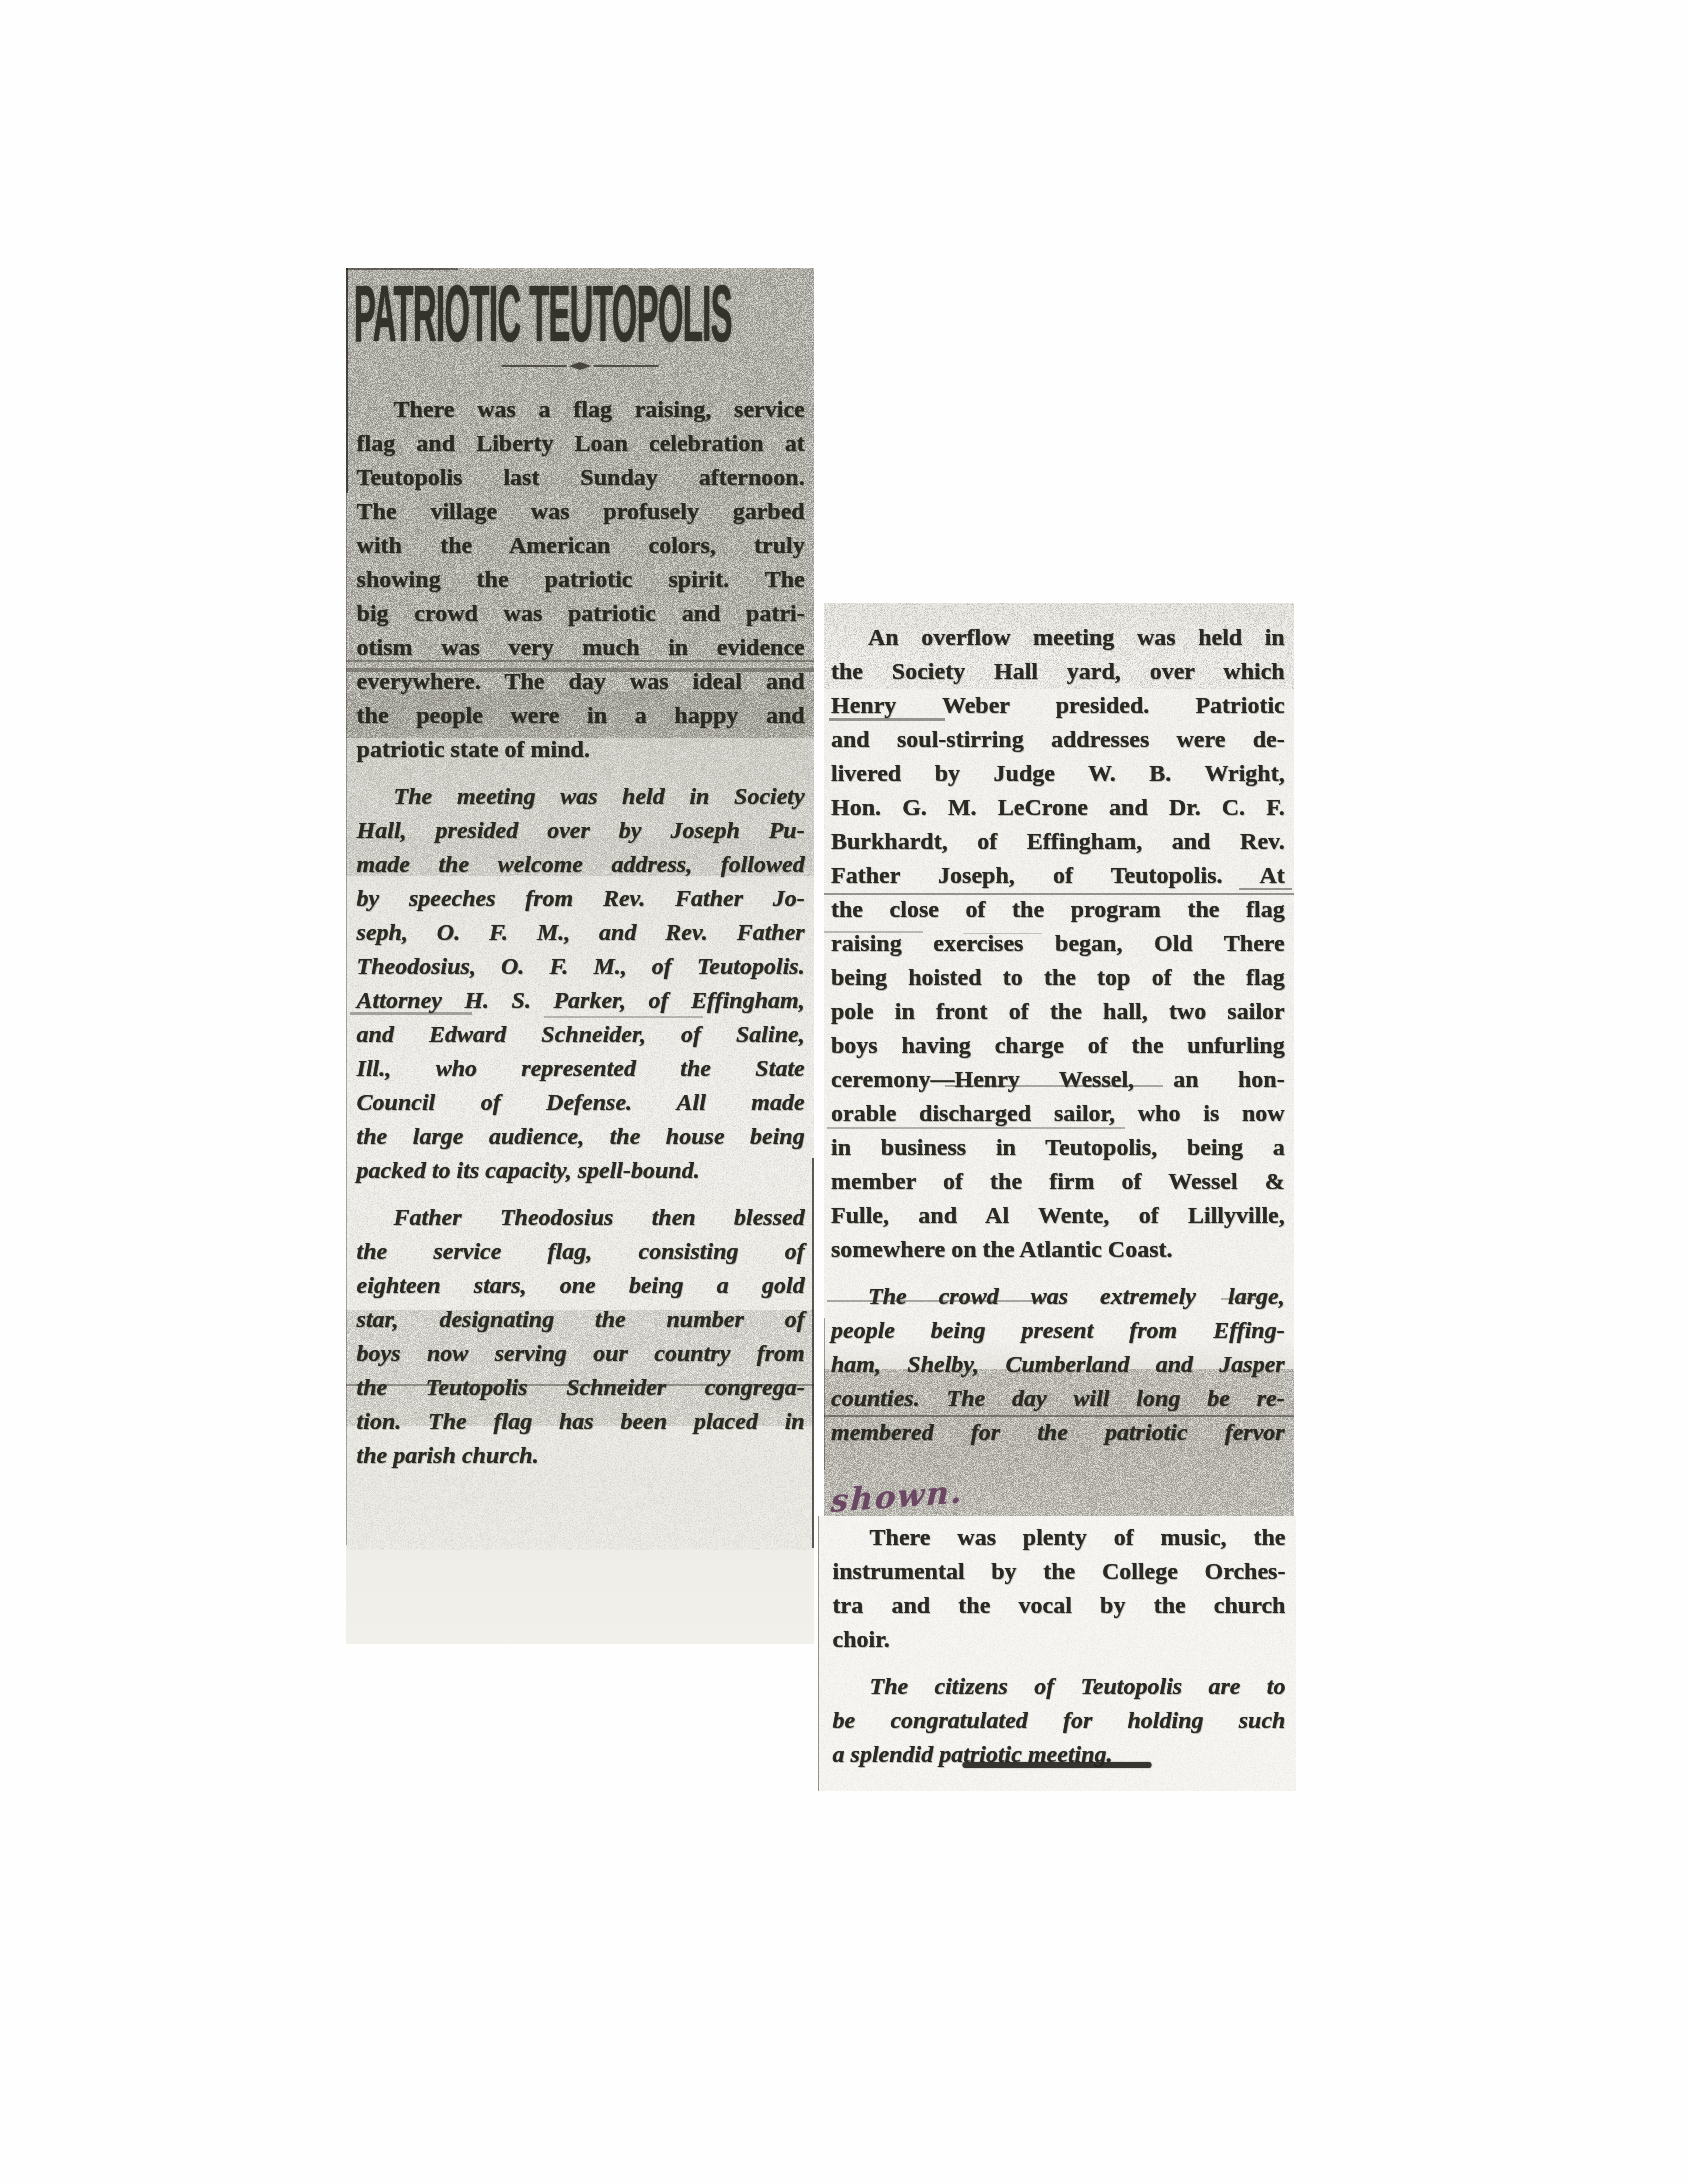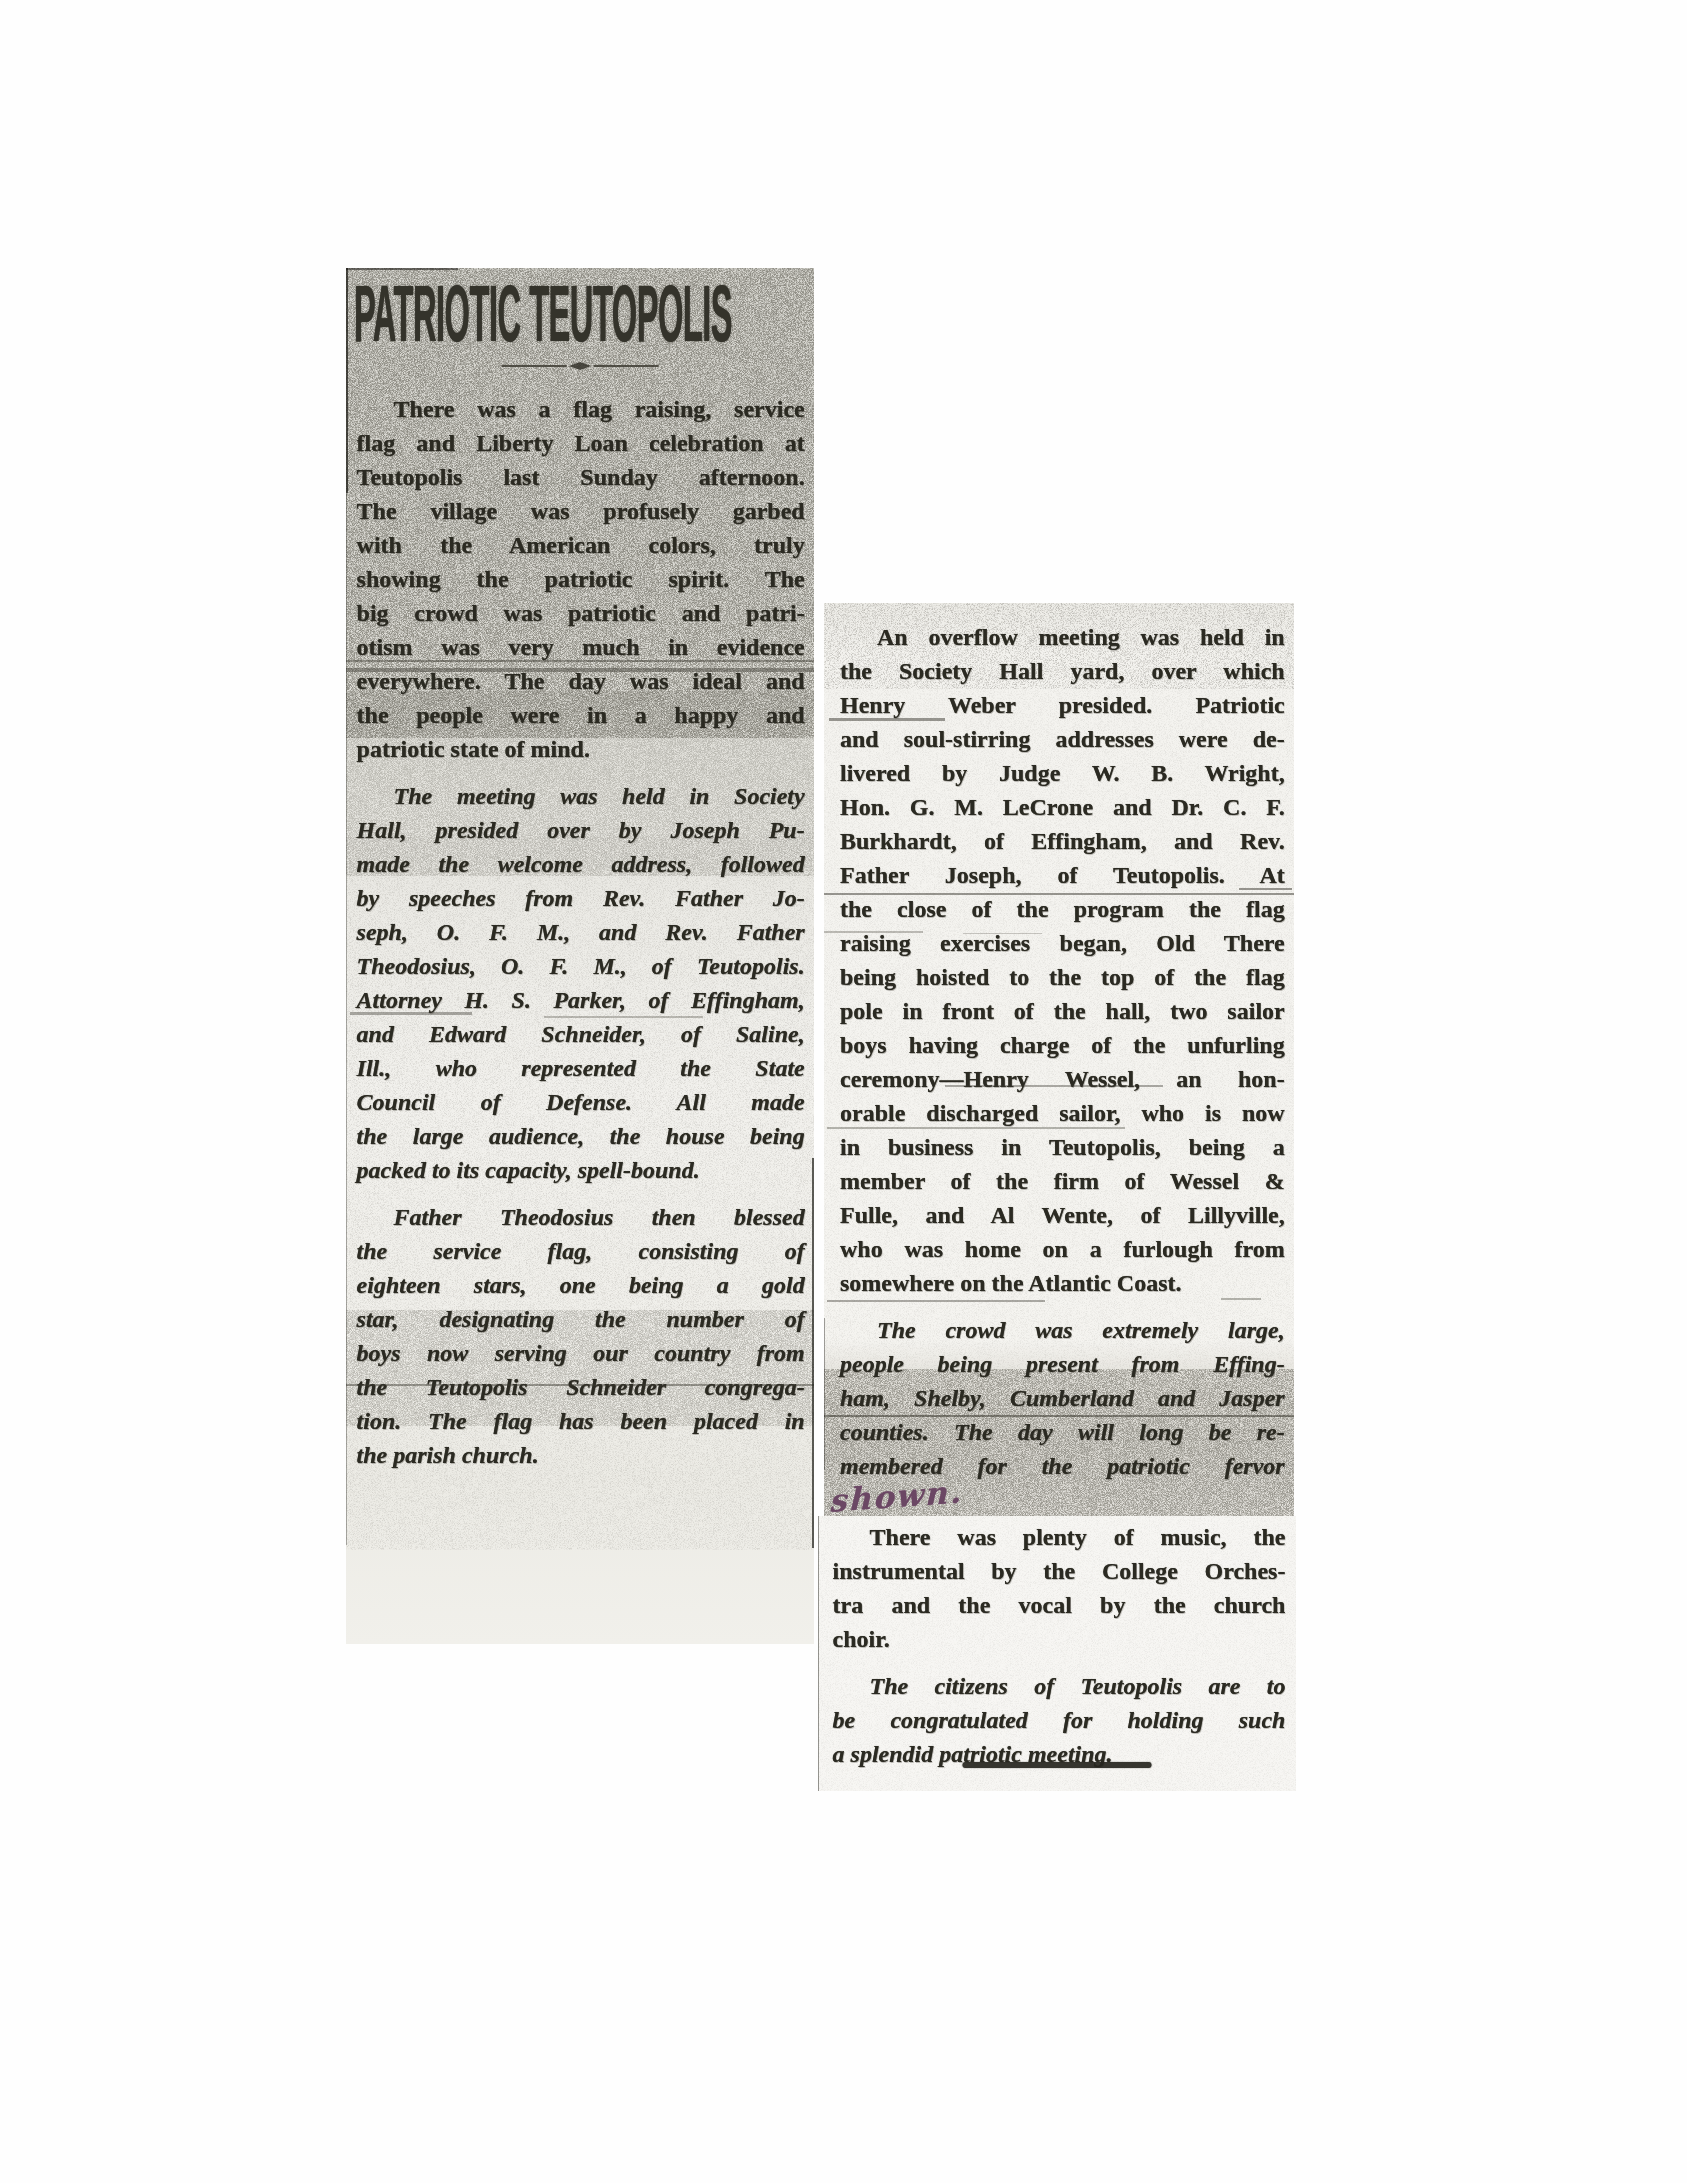--- a/index.html
+++ b/index.html
@@ -133,41 +133,40 @@
     <svg class="noise" style="top:0;height:86px;opacity:.28" viewBox="0 0 710 130" width="470" height="86">
         <rect width="100%" height="100%" filter="url(#gSparse)"></rect>
       </svg>
     <svg class="noise" style="top:0;height:920px;opacity:.1" viewBox="0 0 710 1390" width="470" height="920">
         <rect width="100%" height="100%" filter="url(#gSparse)"></rect>
       </svg>
     <svg class="noise" style="top:766px;height:153px;opacity:.55" viewBox="0 0 710 232" width="470" height="153">
         <rect width="100%" height="100%" filter="url(#gDense)"></rect>
       </svg>
 
-    <div class="textcol" style="left:16px;right:9.3px;top:16.5px;">
+    <div class="textcol" style="left:7px;right:9.3px;top:16.5px;">
         <div class="para">
           <div class="line ind j">An overflow meeting was held in</div>
           <div class="line j">the Society Hall yard, over which</div>
           <div class="line j">Henry Weber presided.   Patriotic</div>
           <div class="line j">and soul-stirring addresses were de-</div>
           <div class="line j">livered by Judge W. B. Wright,</div>
           <div class="line j">Hon. G. M. LeCrone and Dr. C. F.</div>
           <div class="line j">Burkhardt, of Effingham, and Rev.</div>
           <div class="line j">Father Joseph, of Teutopolis.   At</div>
           <div class="line j">the close of the program the flag</div>
           <div class="line j">raising exercises began, Old There</div>
           <div class="line j">being hoisted to the top of the flag</div>
           <div class="line j">pole in front of the hall, two sailor</div>
           <div class="line j">boys having charge of the unfurling</div>
           <div class="line j">ceremony—Henry Wessel, an hon-</div>
           <div class="line j">orable discharged sailor, who is now</div>
           <div class="line j">in business in Teutopolis, being a</div>
           <div class="line j">member of the firm of Wessel &amp;</div>
           <div class="line j">Fulle, and Al Wente, of Lillyville,</div>
-          <div class="line j">who was home on a furlough from</div>
           <div class="line">somewhere on the Atlantic Coast.</div>
         </div>
         <div class="para">
           <div class="line ind j">The crowd was extremely large,</div>
           <div class="line j">people being present from Effing-</div>
           <div class="line j">ham, Shelby, Cumberland and Jasper</div>
           <div class="line j">counties.  The day will long be re-</div>
           <div class="line j">membered for the patriotic fervor</div>
         </div>
       </div>

